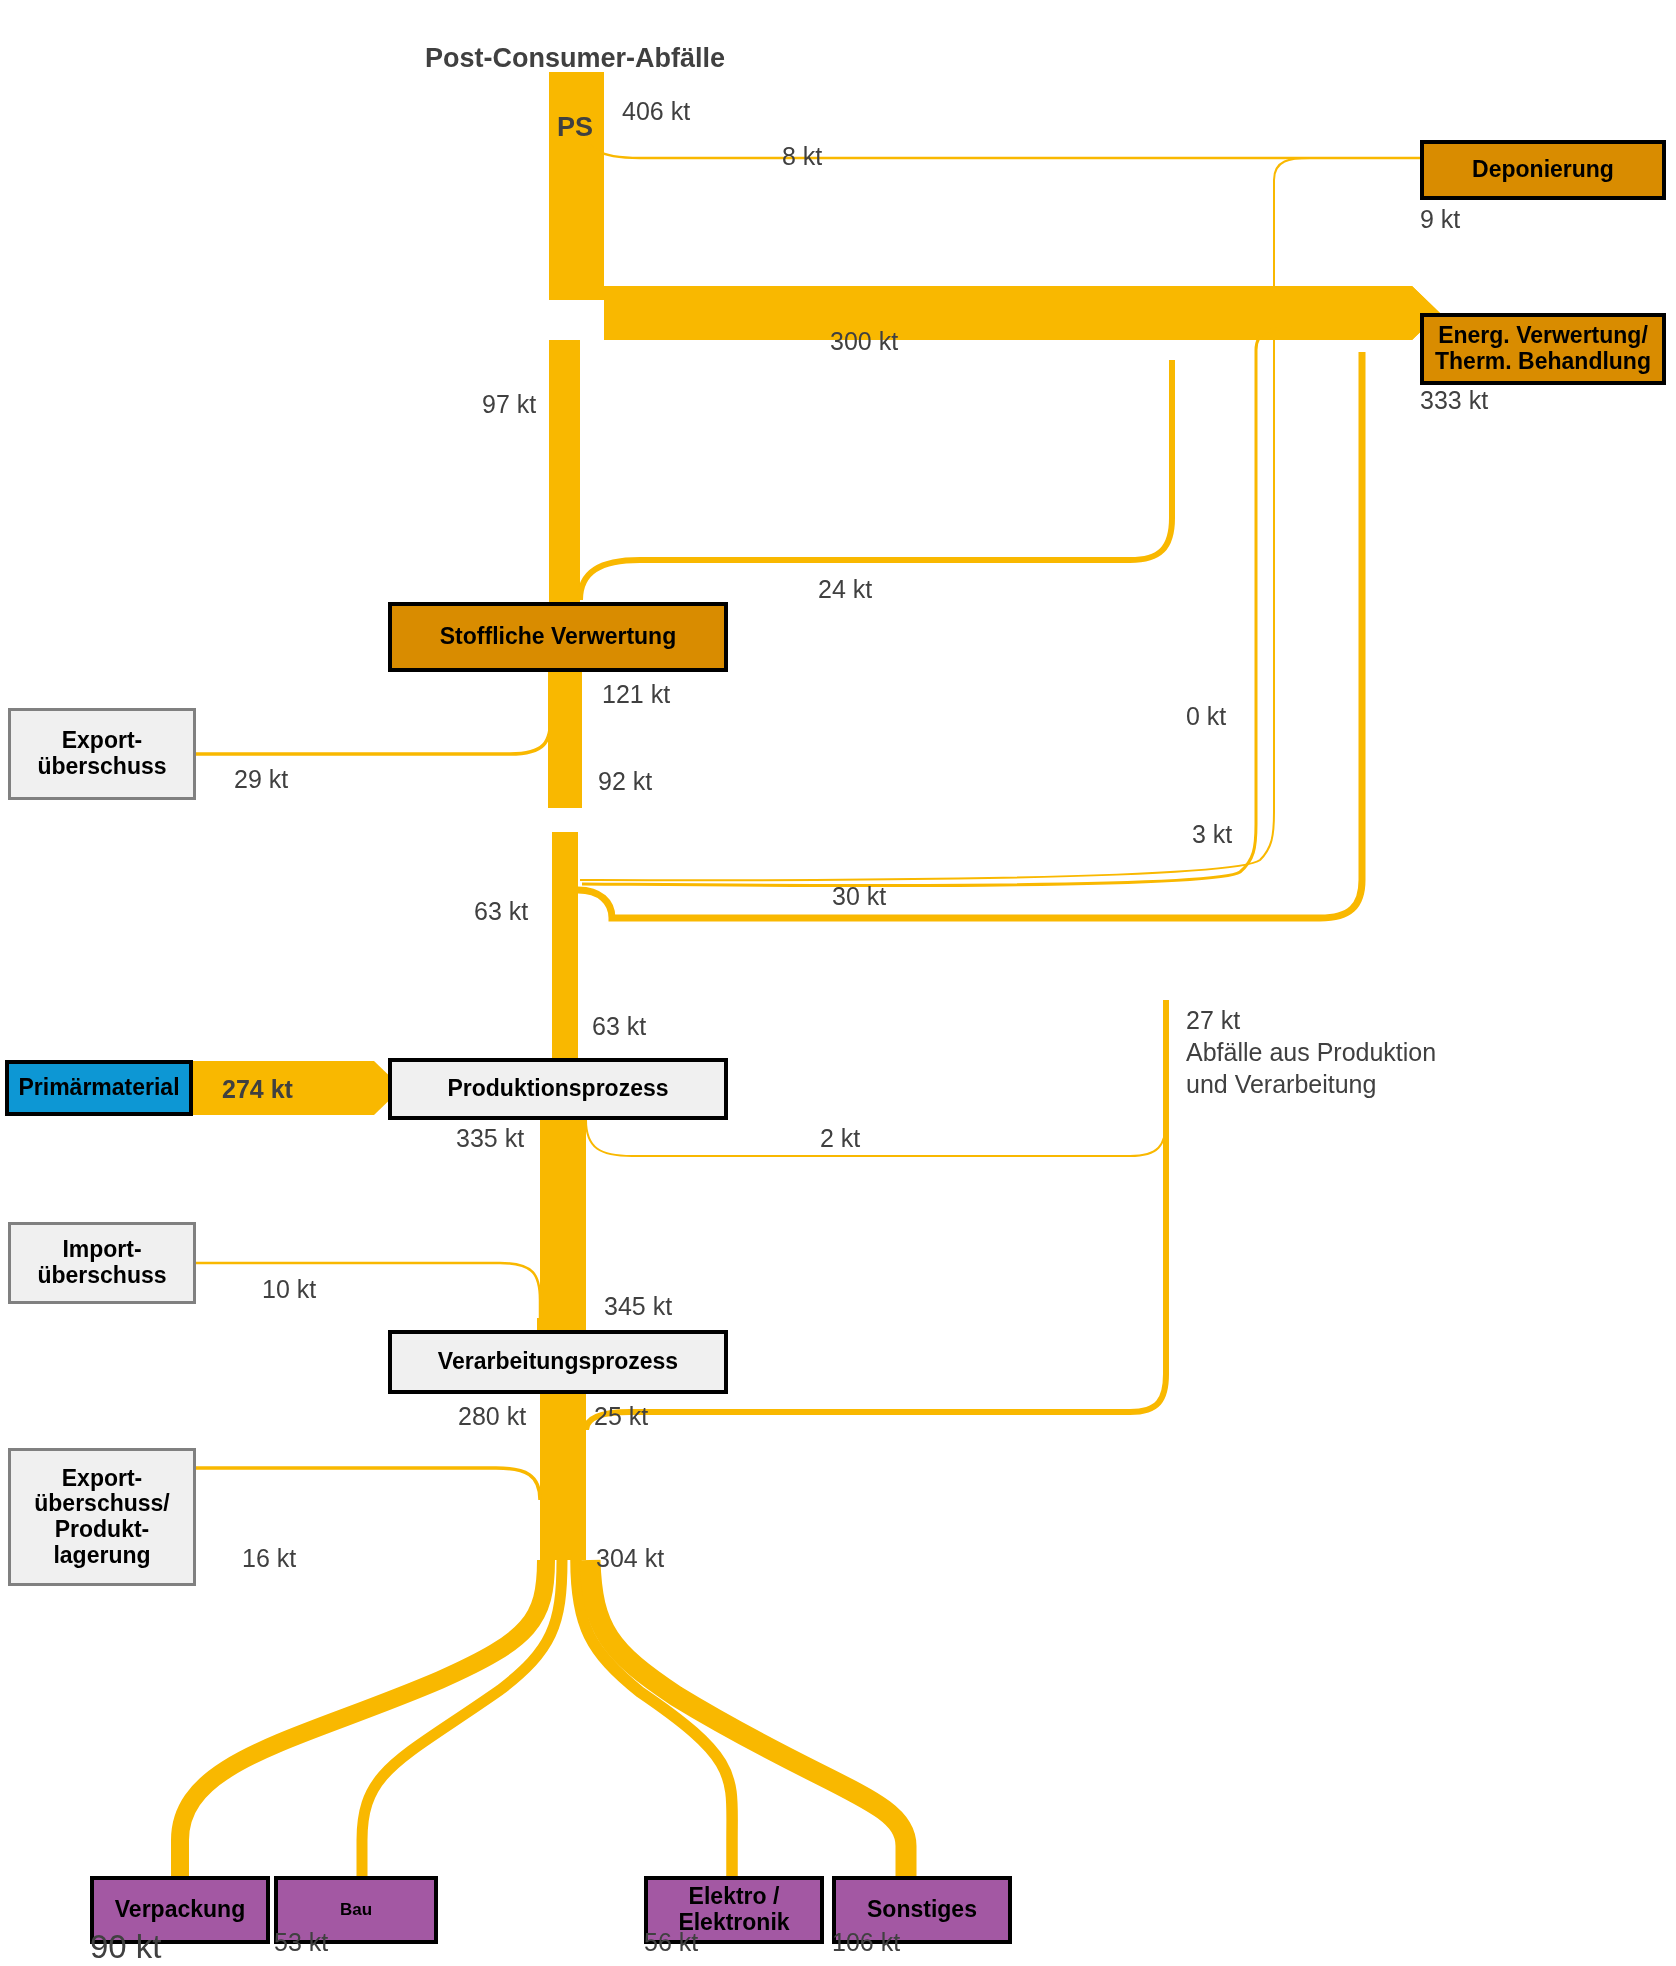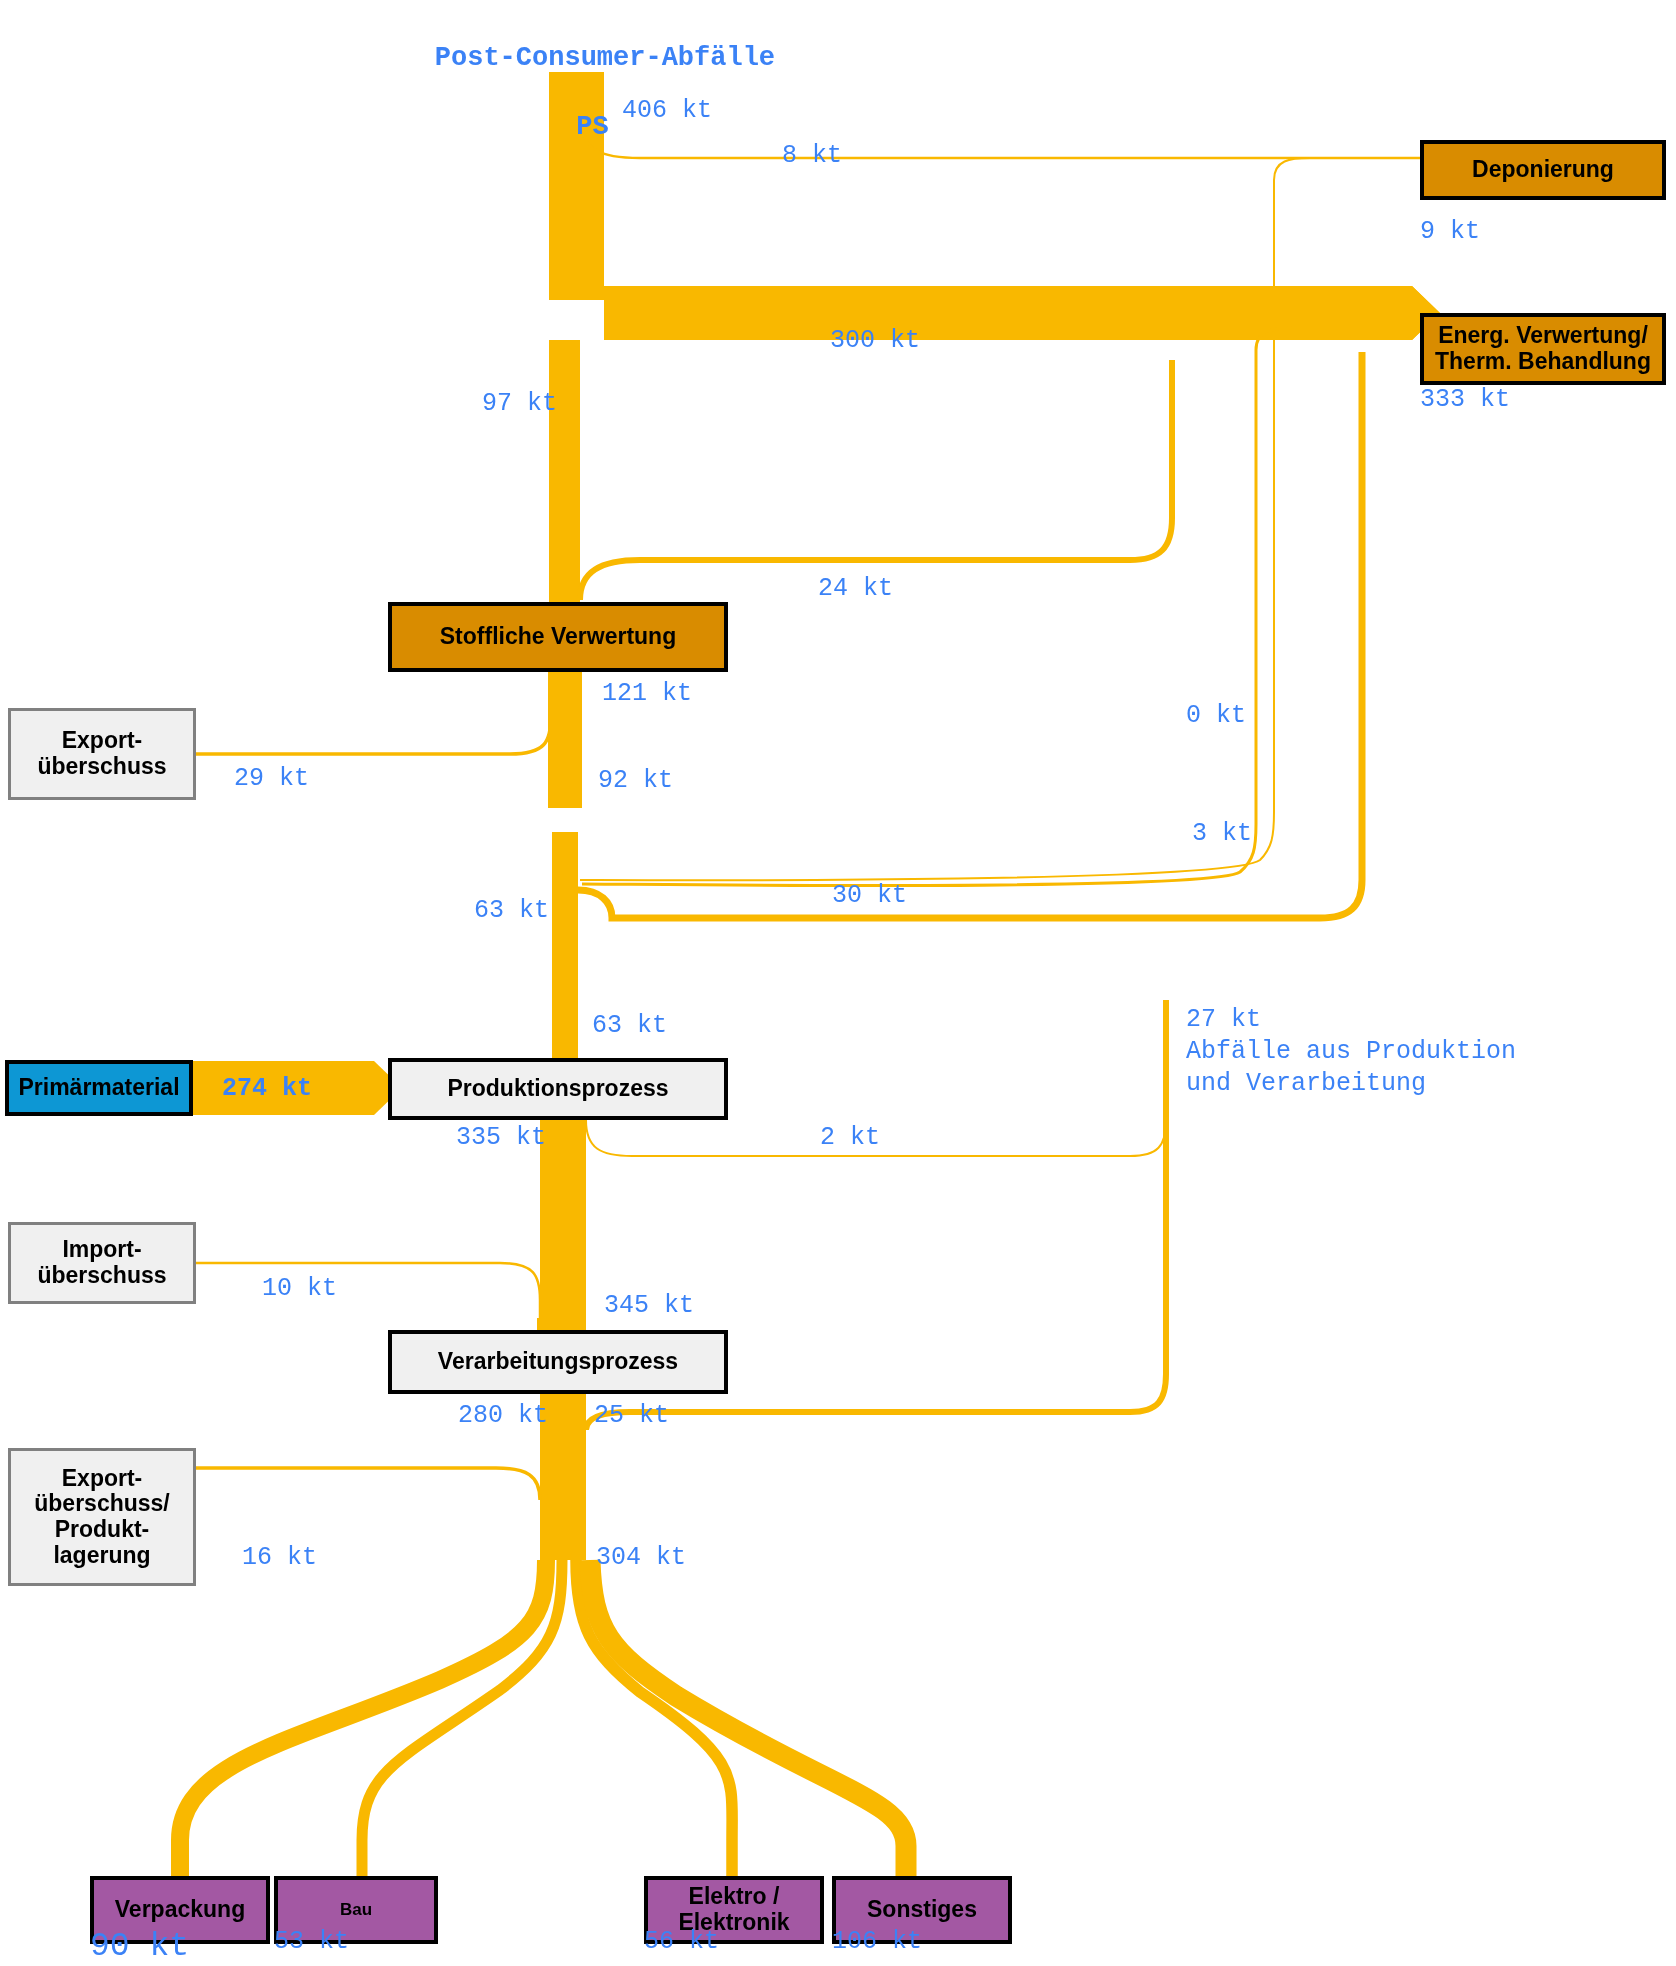--- a/index.html
+++ b/index.html
@@ -38,26 +38,25 @@
   }
   .node.orange  { background: #d98c00; border: 4px solid #000000; }
   .node.green   { background: #58a637; border: 4px solid #000000; }
   .node.blue    { background: #0d97d4; border: 4px solid #000000; }
   .node.purple  { background: #a358a3; border: 4px solid #000000; }
   .node.grey    { background: #f0f0f0; border: 3px solid #808080; }
   .node.greyd   { background: #f0f0f0; border: 4px solid #000000; }
 
   .lbl {
     position: absolute;
-    color: #3b82f6;
+    color: #404040;
     font-weight: normal;
     white-space: pre;
     line-height: 1.28;
     z-index: 6;
-    font-family: Liberation Mono, monospace;
   }
   .lbl.bold { font-weight: bold; }
   .lbl.ctr { text-align: center; }
 </style>
 </head>
 <body>
 
 <div id="stage">
 
   <svg id="flow-layer" viewBox="0 0 1676 1966" width="1676" height="1966" xmlns="http://www.w3.org/2000/svg">
@@ -178,21 +177,21 @@
   </div>
 
   <div class="node purple" style="left:832px; top:1876px; width:180px; height:68px; font-size:23px;">
     <span>Sonstiges</span>
   </div>
 
   <div class="lbl" style="left:622px; top:95px; font-size:25px;">406 kt</div>
 
   <div class="lbl" style="left:782px; top:140px; font-size:25px;">8 kt</div>
 
-  <div class="lbl" style="left:1420px; top:216px; font-size:25px;">9 kt</div>
+  <div class="lbl" style="left:1420px; top:203px; font-size:25px;">9 kt</div>
 
   <div class="lbl" style="left:830px; top:325px; font-size:25px;">300 kt</div>
 
   <div class="lbl" style="left:1420px; top:384px; font-size:25px;">333 kt</div>
 
   <div class="lbl" style="left:482px; top:388px; font-size:25px;">97 kt</div>
 
   <div class="lbl" style="left:818px; top:573px; font-size:25px;">24 kt</div>
 
   <div class="lbl" style="left:602px; top:678px; font-size:25px;">121 kt</div>

